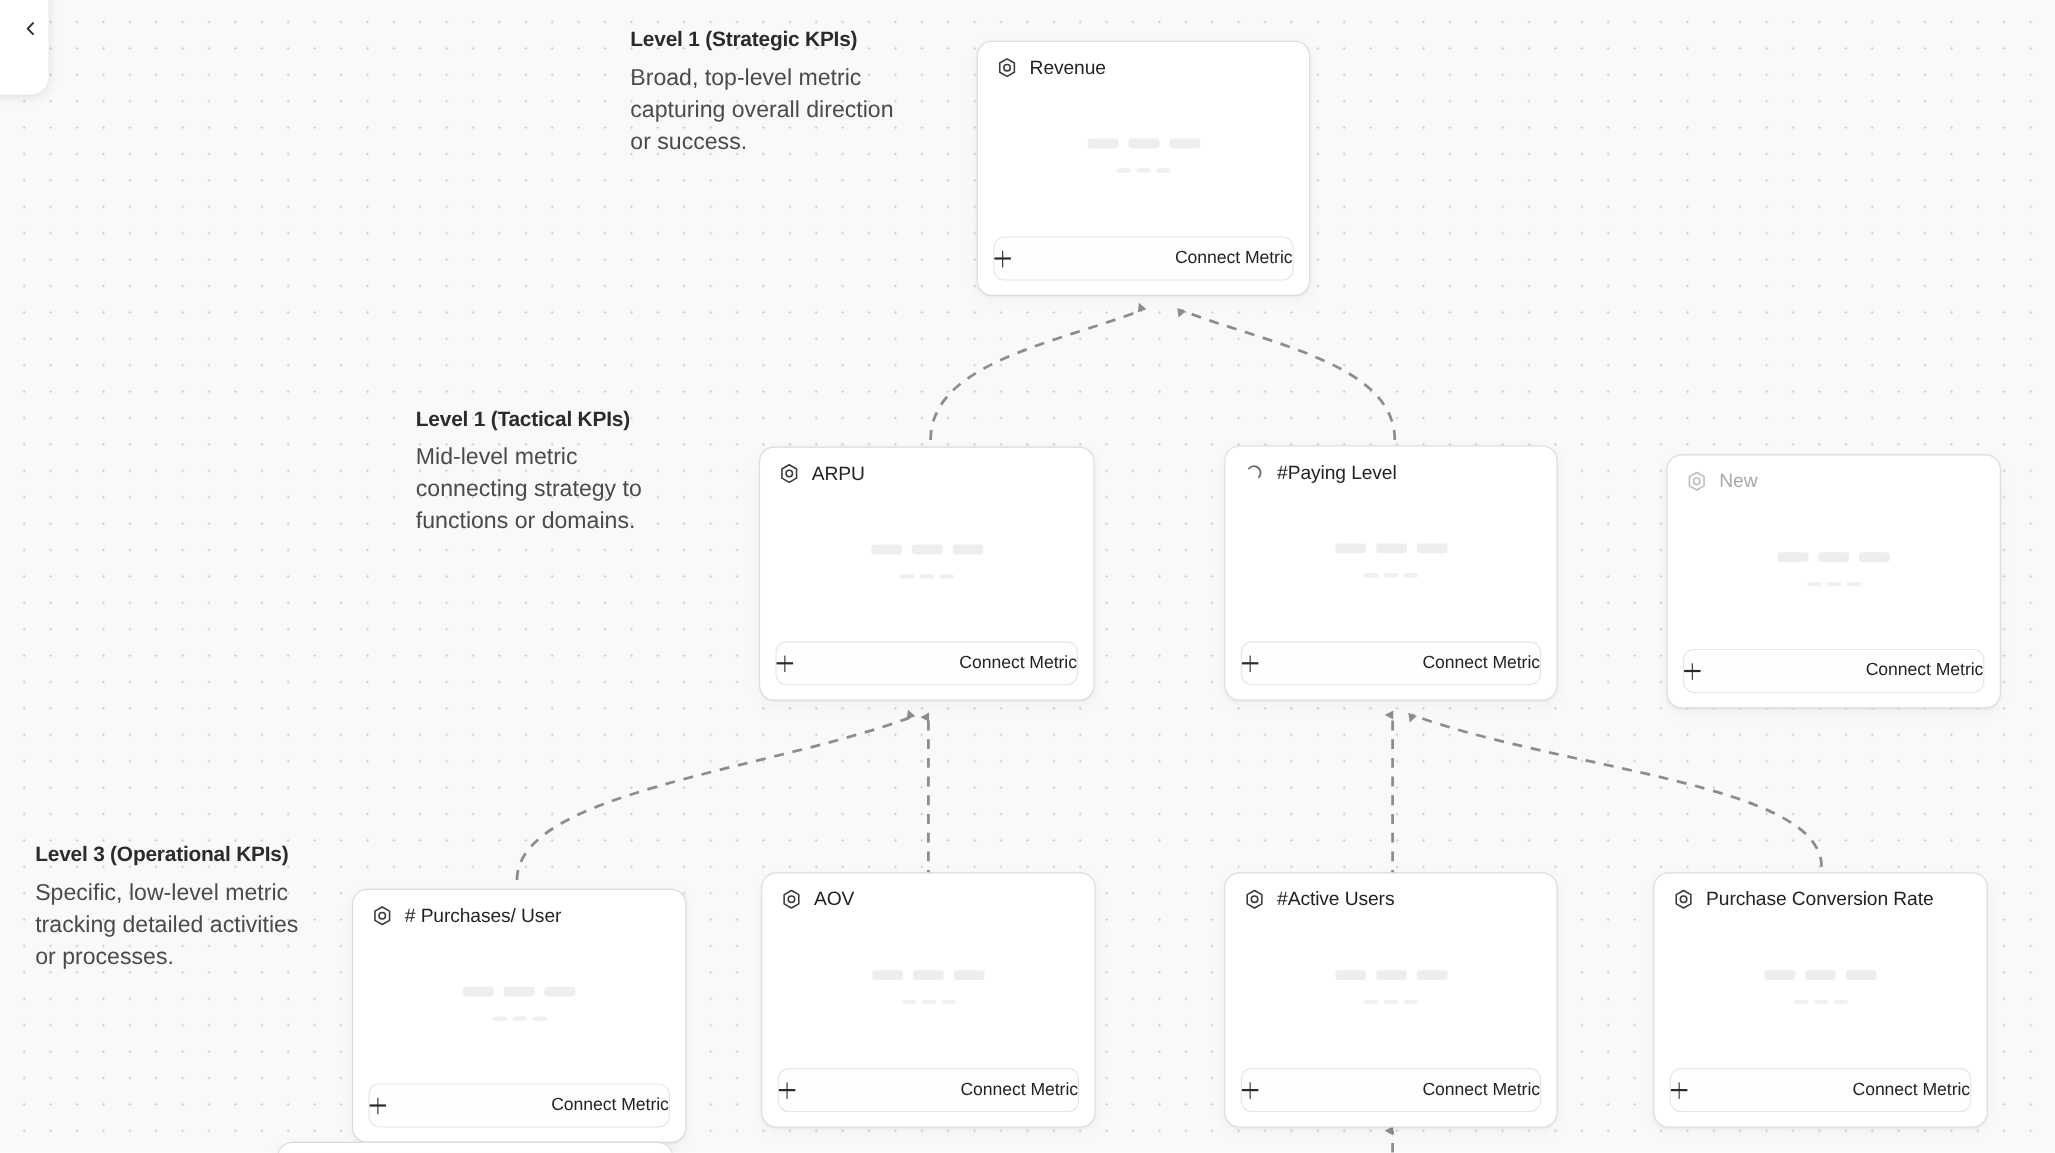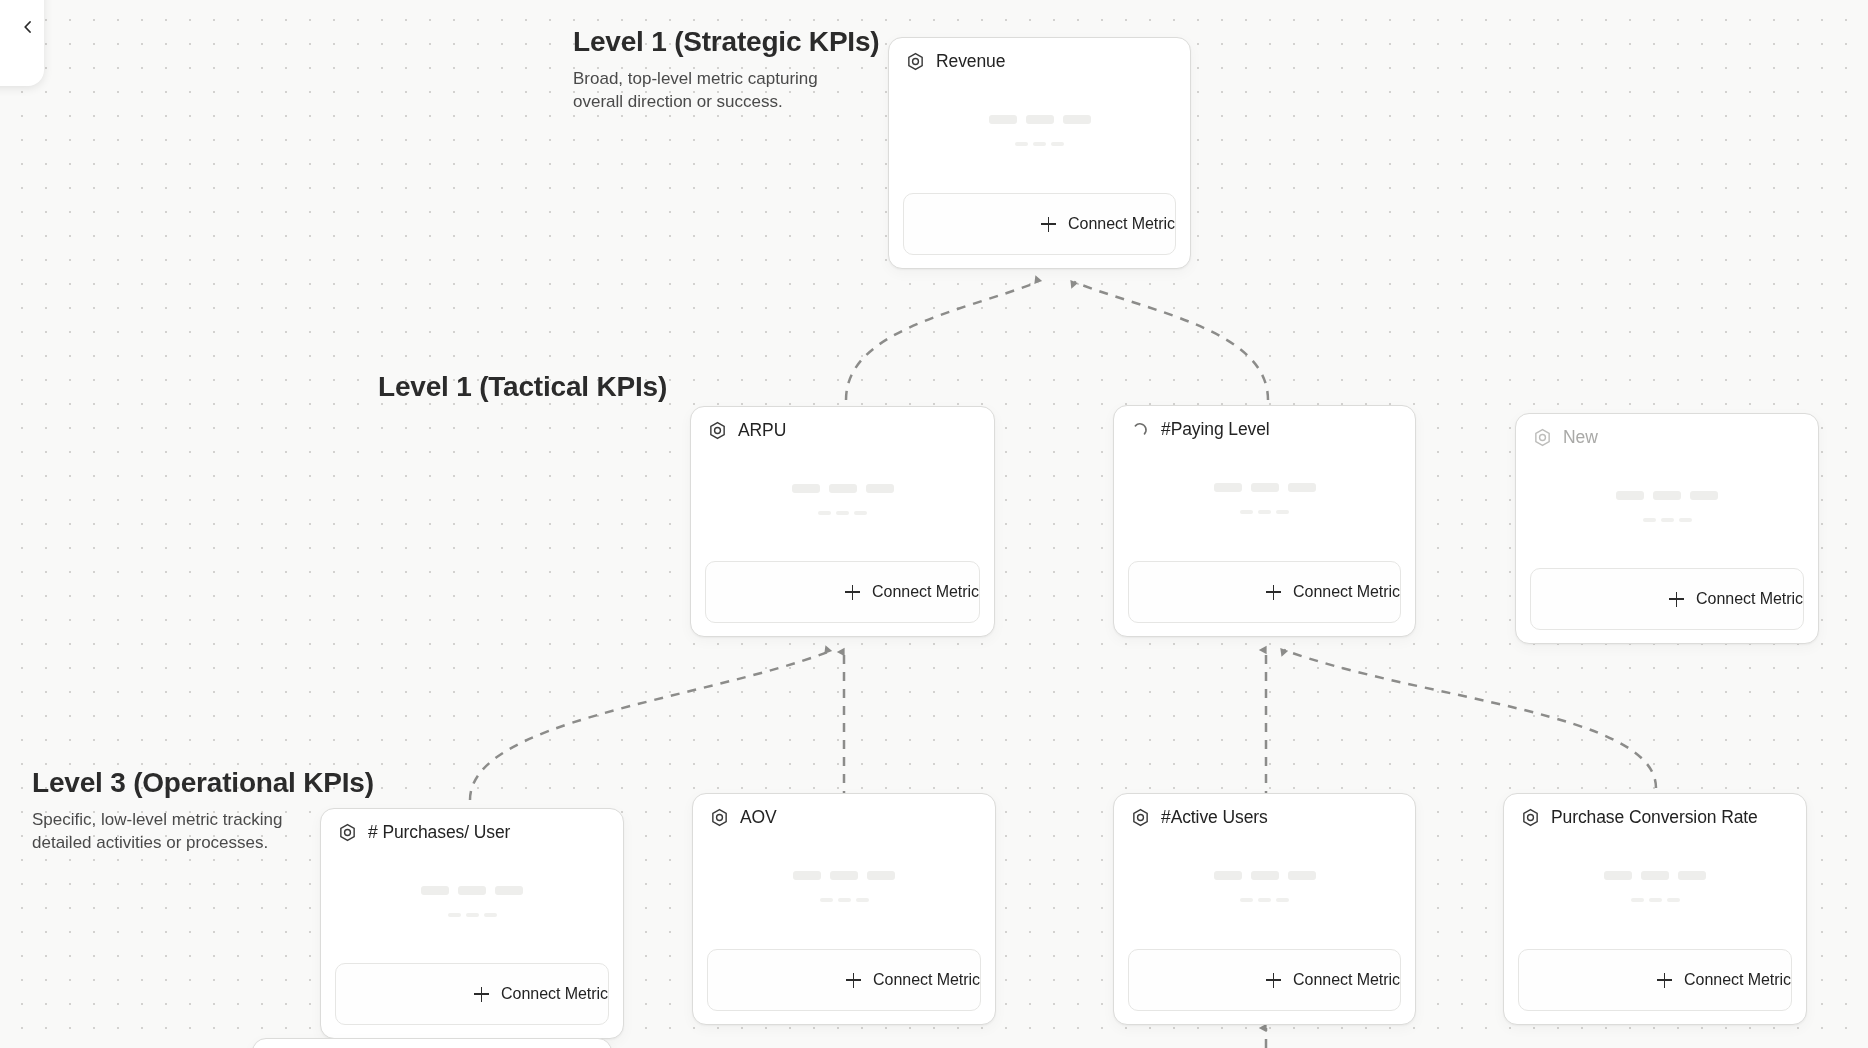--- a/index.html
+++ b/index.html
@@ -30,29 +30,29 @@
     pointer-events: none;
     z-index: 1;
   }
 
   
   .level-block {
     position: absolute;
     z-index: 3;
   }
   .level-title {
-    font-size: 28px;
+    font-size: 19px;
     font-weight: 700;
     color: #2b2b2b;
     letter-spacing: -0.2px;
     white-space: nowrap;
   }
   .level-desc {
     margin-top: 9px;
-    font-size: 17px;
+    font-size: 21px;
     line-height: 1.37;
     color: #4a4a4a;
     font-weight: 400;
   }
 
   
   .card {
     position: absolute;
     background: #ffffff;
     border: 1.4px solid #dcdcda;
@@ -108,27 +108,27 @@
     height: 4px;
     width: 13px;
     background: #f0f0ee;
     border-radius: 2px;
   }
   .skel-row.small { gap: 5px; }
 
   
   .connect-btn {
     flex: none;
-    height: 62px;
+    height: 40px;
     border: 1.2px solid #e6e6e4;
     border-radius: 10px;
     background: #fefefe;
     display: flex;
     align-items: center;
-    justify-content: flex-end;
+    justify-content: space-between;
     gap: 12px;
     cursor: pointer;
   }
   .plus-icon {
     width: 15px; height: 15px;
     position: relative;
     flex: none;
   }
   .plus-icon::before, .plus-icon::after {
     content: "";
@@ -201,20 +201,21 @@
     </span>
   </div>
 
   <div class="level-block" style="left:573px; top:26px; width:250px;">
     <div class="level-title">Level 1 (Strategic KPIs)</div>
     <div class="level-desc">Broad, top-level metric capturing overall direction or success.</div>
   </div>
 
   <div class="level-block" style="left:378px; top:371px; width:250px;">
     <div class="level-title">Level 1 (Tactical KPIs)</div>
+    <div class="level-desc">Mid-level metric connecting strategy to functions or domains.</div>
   </div>
 
   <div class="level-block" style="left:32px; top:767px; width:258px;">
     <div class="level-title">Level 3 (Operational KPIs)</div>
     <div class="level-desc">Specific, low-level metric tracking detailed activities or processes.</div>
   </div>
 
   <div class="card" style="left:888px; top:37px; width:303px; height:232px;">
     <div class="card-head">
       <span class="metric-icon">

